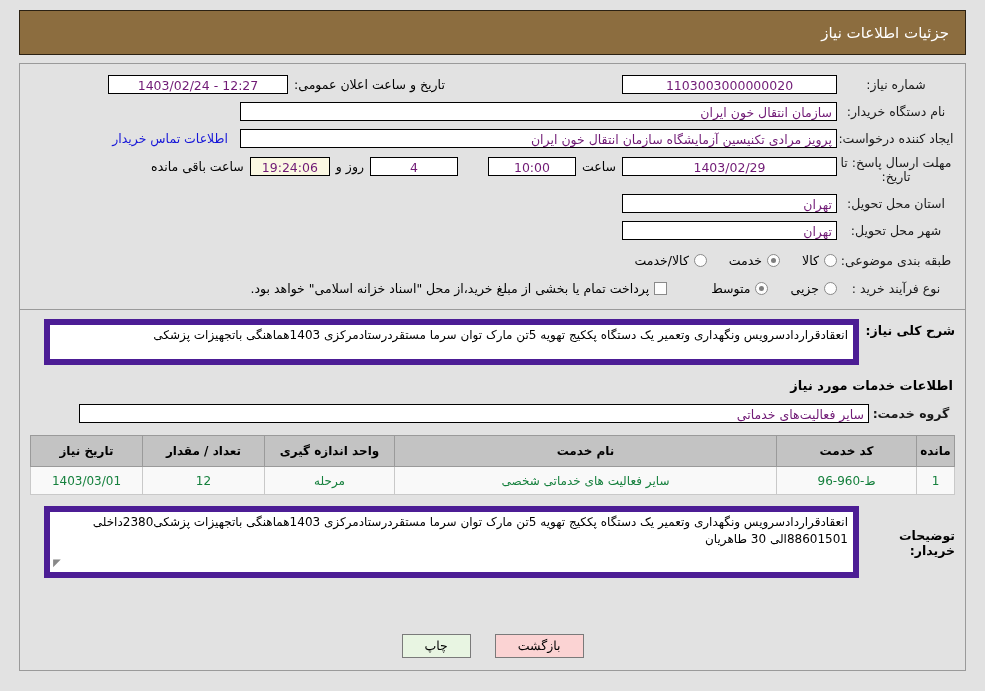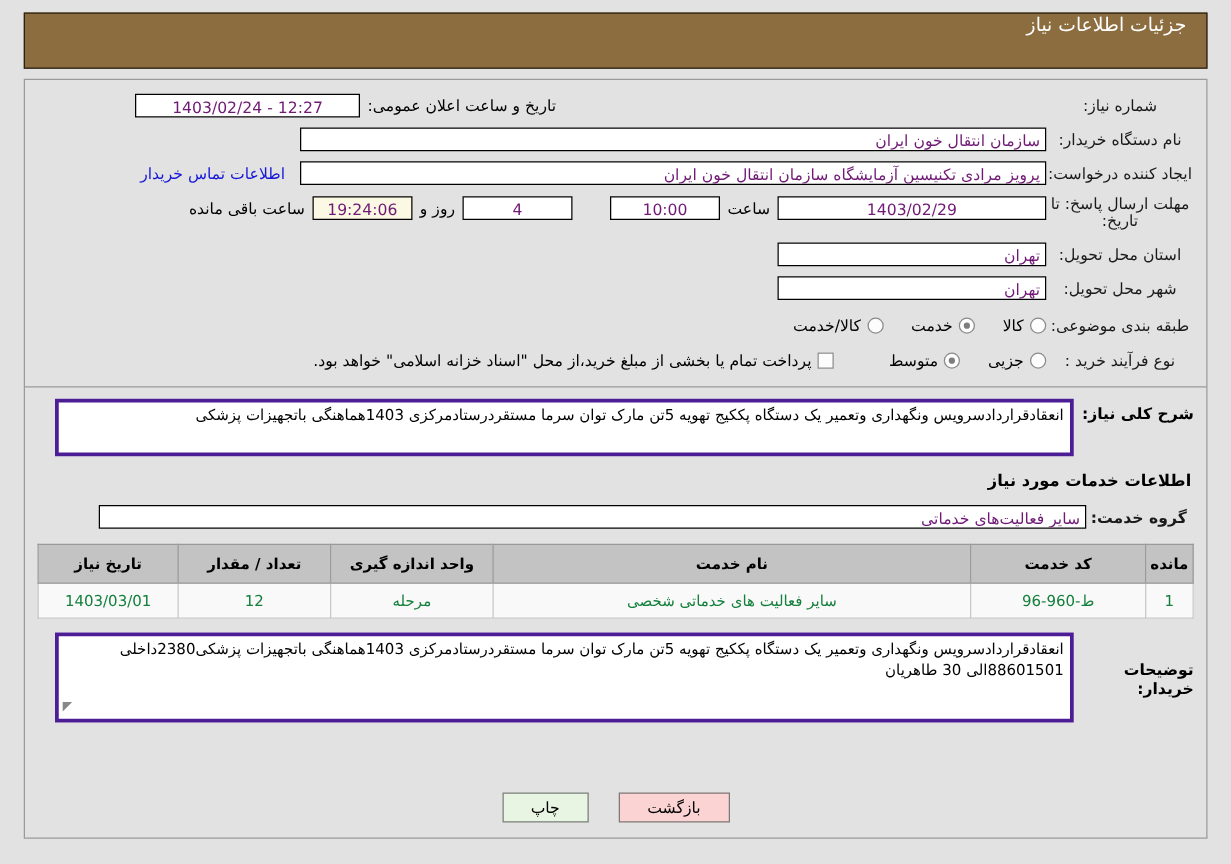--- a/index.html
+++ b/index.html
@@ -11,21 +11,21 @@
     direction:rtl;
     overflow:hidden;
   }
   .page{position:relative;width:985px;height:691px;}
 
   
   .header-bar{
     position:absolute;left:19px;top:10px;width:947px;height:45px;
     background:#8C6D3F;border:1px solid #2b2113;
     box-sizing:border-box;
-    display:flex;justify-content:flex-start;
+    display:flex;align-items:center;justify-content:flex-start;
   }
   .header-bar .title{
     color:#ffffff;font-size:15px;padding-right:16px;letter-spacing:.2px;
   }
 
   
   .panel{
     position:absolute;left:19px;top:63px;width:947px;height:608px;
     border:1px solid #9a9a9a;background:#E2E2E2;box-sizing:border-box;
   }
@@ -69,21 +69,21 @@
   
   .sep{border-top:1px solid #9a9a9a;margin:9px 0 0 0;}
 
   
   .ta-row{display:flex;align-items:flex-start;padding:0 10px;margin-top:9px;}
   .ta-lbl{
     width:96px;flex:0 0 96px;text-align:right;font-weight:bold;font-size:12.5px;
     padding-top:4px;
   }
   .ta{
-    background:#fff;border:3px solid #4c1d95;box-sizing:border-box;
+    background:#fff;border:6px solid #4c1d95;box-sizing:border-box;
     font-size:12px;line-height:17px;padding:2px 5px;color:#000;text-align:right;
     position:relative;overflow:hidden;
   }
   .ta .grip{
     position:absolute;left:3px;bottom:1px;color:#888;font-size:10px;
     transform:scaleX(-1);
   }
 
   .section-h{
     font-weight:bold;font-size:13px;text-align:right;padding:0 12px;margin-top:13px;
@@ -149,20 +149,21 @@
   </div>
 
   <div class="header-bar">
     <span class="title">جزئیات اطلاعات نیاز</span>
   </div>
 
   <div class="panel">
 
     <div class="frow" style="margin-top:9px;">
       <div class="lbl">شماره نیاز:</div>
+      <div class="fld center" style="width:215px;">1103003000000020</div>
       <div style="flex:1"></div>
       <div class="inline-txt">تاریخ و ساعت اعلان عمومی:</div>
       <div class="fld center" style="width:180px;">12:27 - 1403/02/24</div>
       <div style="width:78px"></div>
     </div>
 
     <div class="frow">
       <div class="lbl">نام دستگاه خریدار:</div>
       <div class="fld" style="width:597px;">سازمان انتقال خون ایران</div>
     </div>

